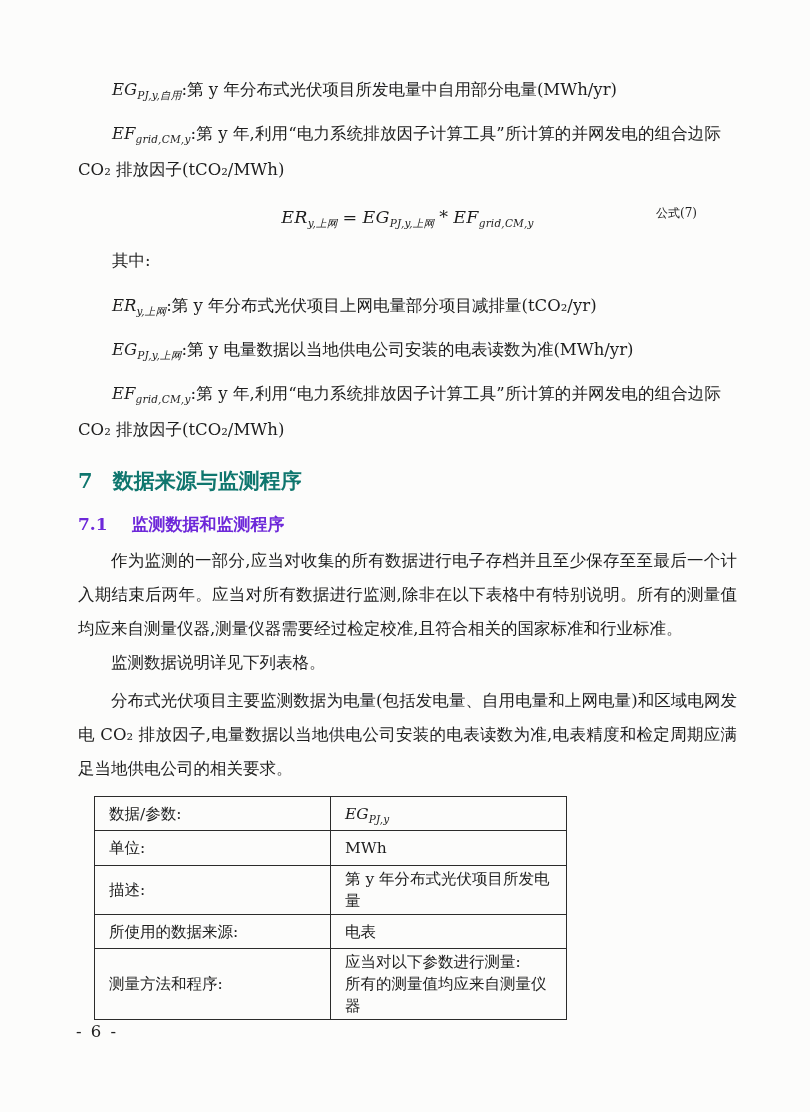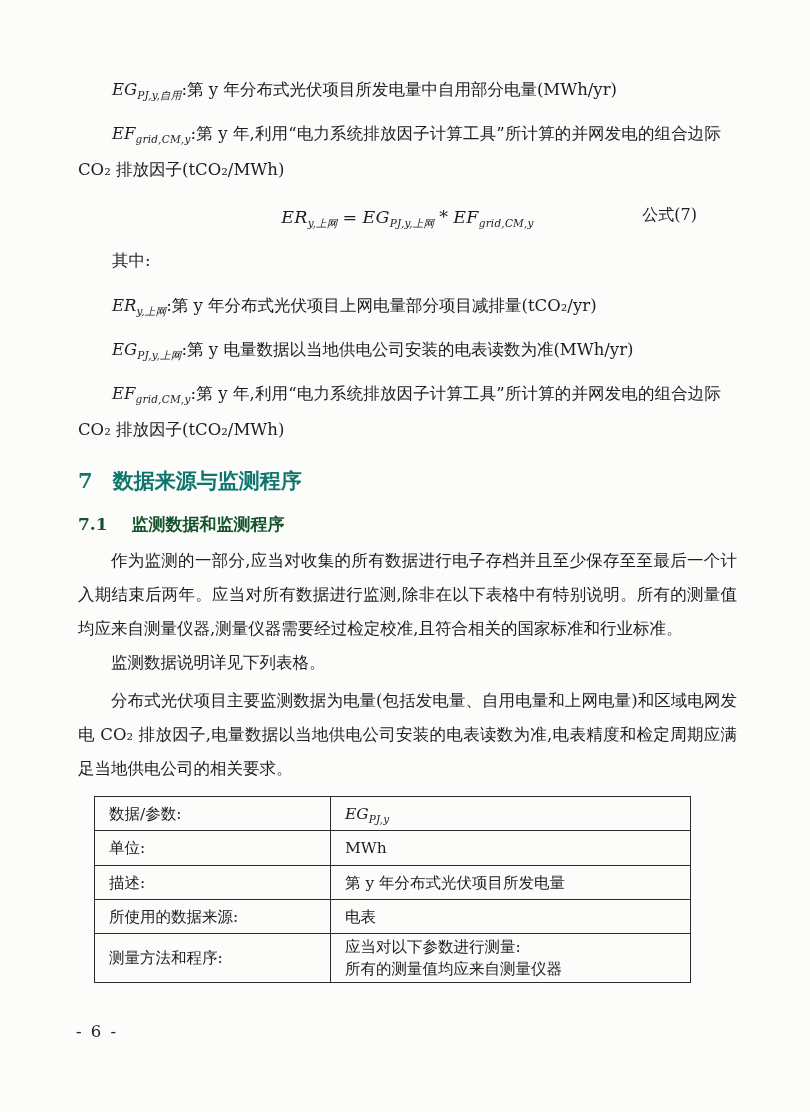--- a/index.html
+++ b/index.html
@@ -22,41 +22,41 @@
   .var{font-style:italic;font-family:"DejaVu Serif","Liberation Serif",serif;}
   sub.vsub{font-size:10.5px;font-style:italic;line-height:0;vertical-align:-4px;letter-spacing:0.2px;}
   .formula-row{
     position:relative;height:42px;margin:4px 0 6px 0;
     display:flex;align-items:center;justify-content:center;text-align:right;
   }
   .formula{font-size:17.5px;font-style:italic;letter-spacing:0.3px;}
   .formula .op{font-style:normal;padding:0 5px;}
   .formula-label{
     position:absolute;right:40px;top:9px;
-    font-size:16px;font-style:normal;
+    font-size:12px;font-style:normal;
   }
   .where{font-size:16.5px;line-height:34px;margin:2px 0 10px 0;text-indent:34px;}
   .h1{
     margin:16px 0 0 0;font-family:"DejaVu Sans","Liberation Sans",sans-serif;
     font-weight:bold;font-size:21px;line-height:34px;color:#0f766e;
   }
   .h1 .num{margin-right:20px;font-family:"DejaVu Serif","Liberation Serif",serif;}
   .h2{
     margin:12px 0 6px 0;font-family:"DejaVu Sans","Liberation Sans",sans-serif;
-    font-weight:bold;font-size:17px;line-height:28px;color:#14532d;
+    font-weight:bold;font-size:17px;line-height:28px;color:#6d28d9;
   }
   .h2 .num{margin-right:24px;font-family:"DejaVu Serif","Liberation Serif",serif;}
   .para{
     font-size:16.5px;line-height:34px;margin:0;
     text-indent:33px;text-align:justify;
   }
   .para.last{margin-bottom:4px;}
   table.mtable{
     border-collapse:collapse;margin:10px 0 0 16px;
-    width:597px;table-layout:fixed;
+    width:473px;table-layout:fixed;
   }
   table.mtable td{
     border:1.6px solid #2b2b2b;
     font-size:15.5px;vertical-align:middle;
     padding:2px 8px 2px 14px;line-height:22px;
   }
   td.lbl{width:213px;}
   td.val{padding-left:16px;}
   tr.r1 td{height:29px;}
   tr.r2 td{height:30px;}

